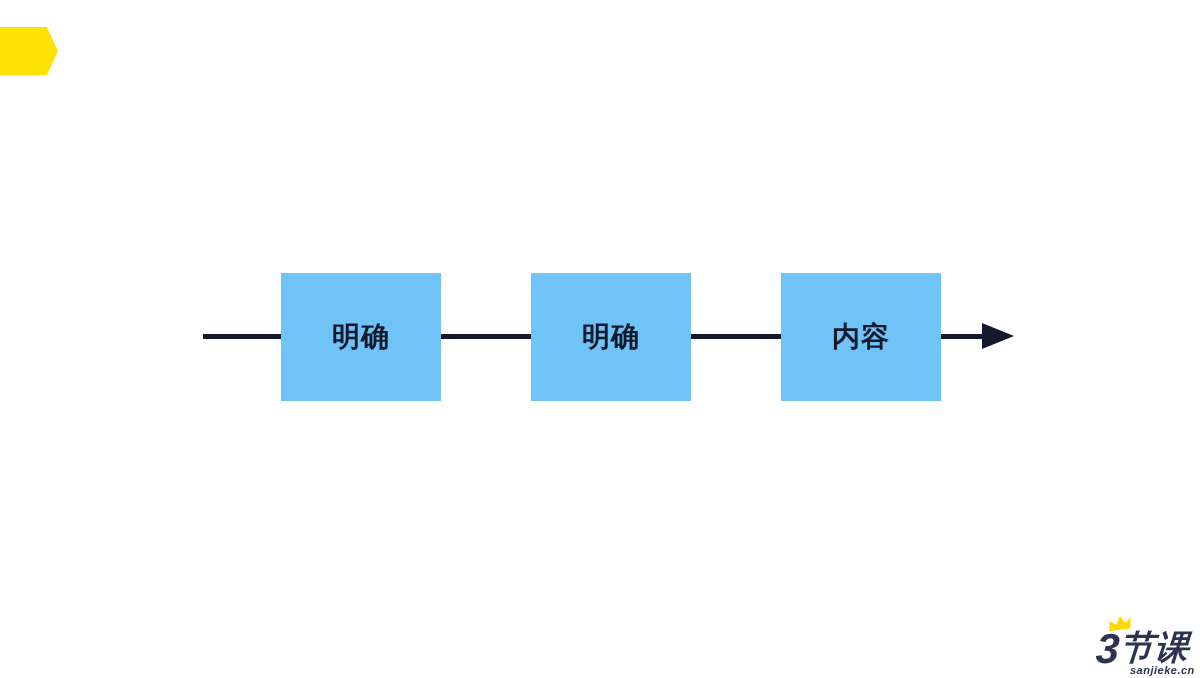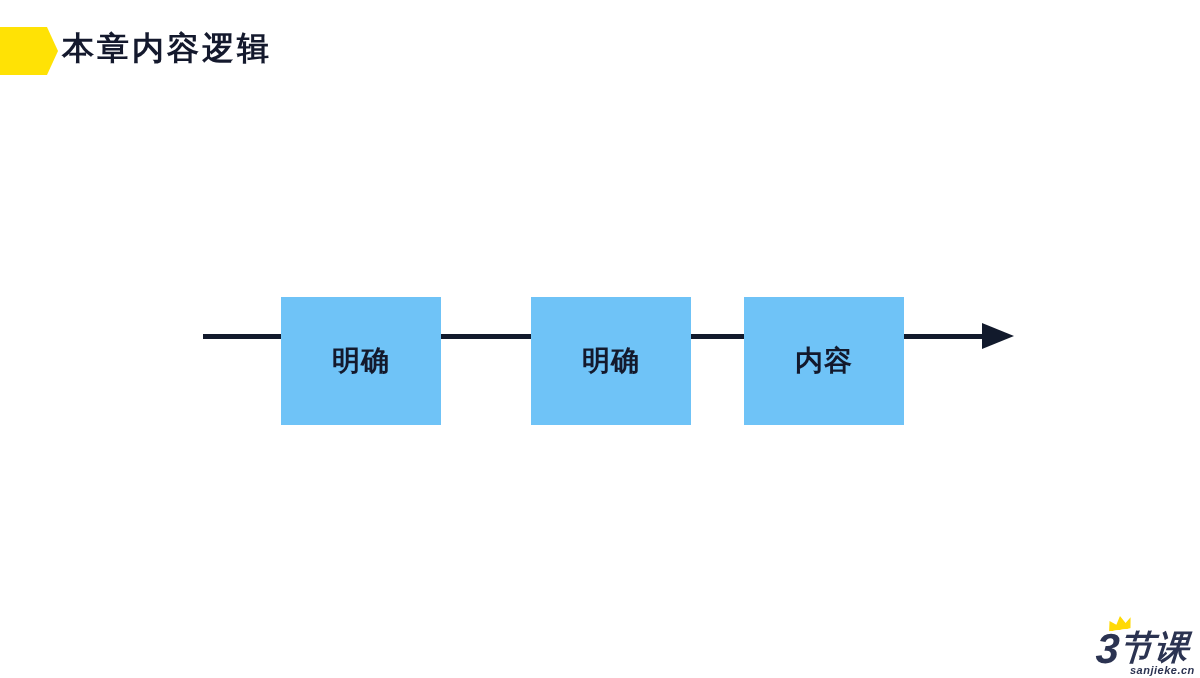--- a/index.html
+++ b/index.html
@@ -61,33 +61,32 @@
     top: 273px;
     width: 160px;
     height: 128px;
     background: #6FC3F7;
     display: flex;
     flex-direction: column;
     align-items: center;
     justify-content: center;
     text-align: center;
     z-index: 2;
-    margin-top: 24px;
   }
   .flow-box .box-line {
     font-size: 28px;
     font-weight: 700;
     letter-spacing: 1px;
     color: #13192C;
     line-height: 44px;
     white-space: nowrap;
   }
   .flow-box-1 { left: 281px; }
   .flow-box-2 { left: 531px; }
-  .flow-box-3 { left: 744px; }
+  .flow-box-3 { left: 781px; }
 
   
   .logo {
     position: absolute;
     left: 1082px;
     top: 608px;
     width: 118px;
     height: 70px;
   }
   .logo-crown {
@@ -130,21 +129,20 @@
     letter-spacing: 0.5px;
     white-space: nowrap;
   }
 </style>
 </head>
 <body>
 
 <div class="slide">
 
   <div class="title-accent"></div>
-  <div class="page-title">本章内容逻辑</div>
 
   <div class="flow-line"></div>
   <div class="flow-arrowhead"></div>
 
   <div class="flow-box flow-box-1">
     <div class="box-line">明确</div>
   </div>
 
   <div class="flow-box flow-box-2">
     <div class="box-line">明确</div>

